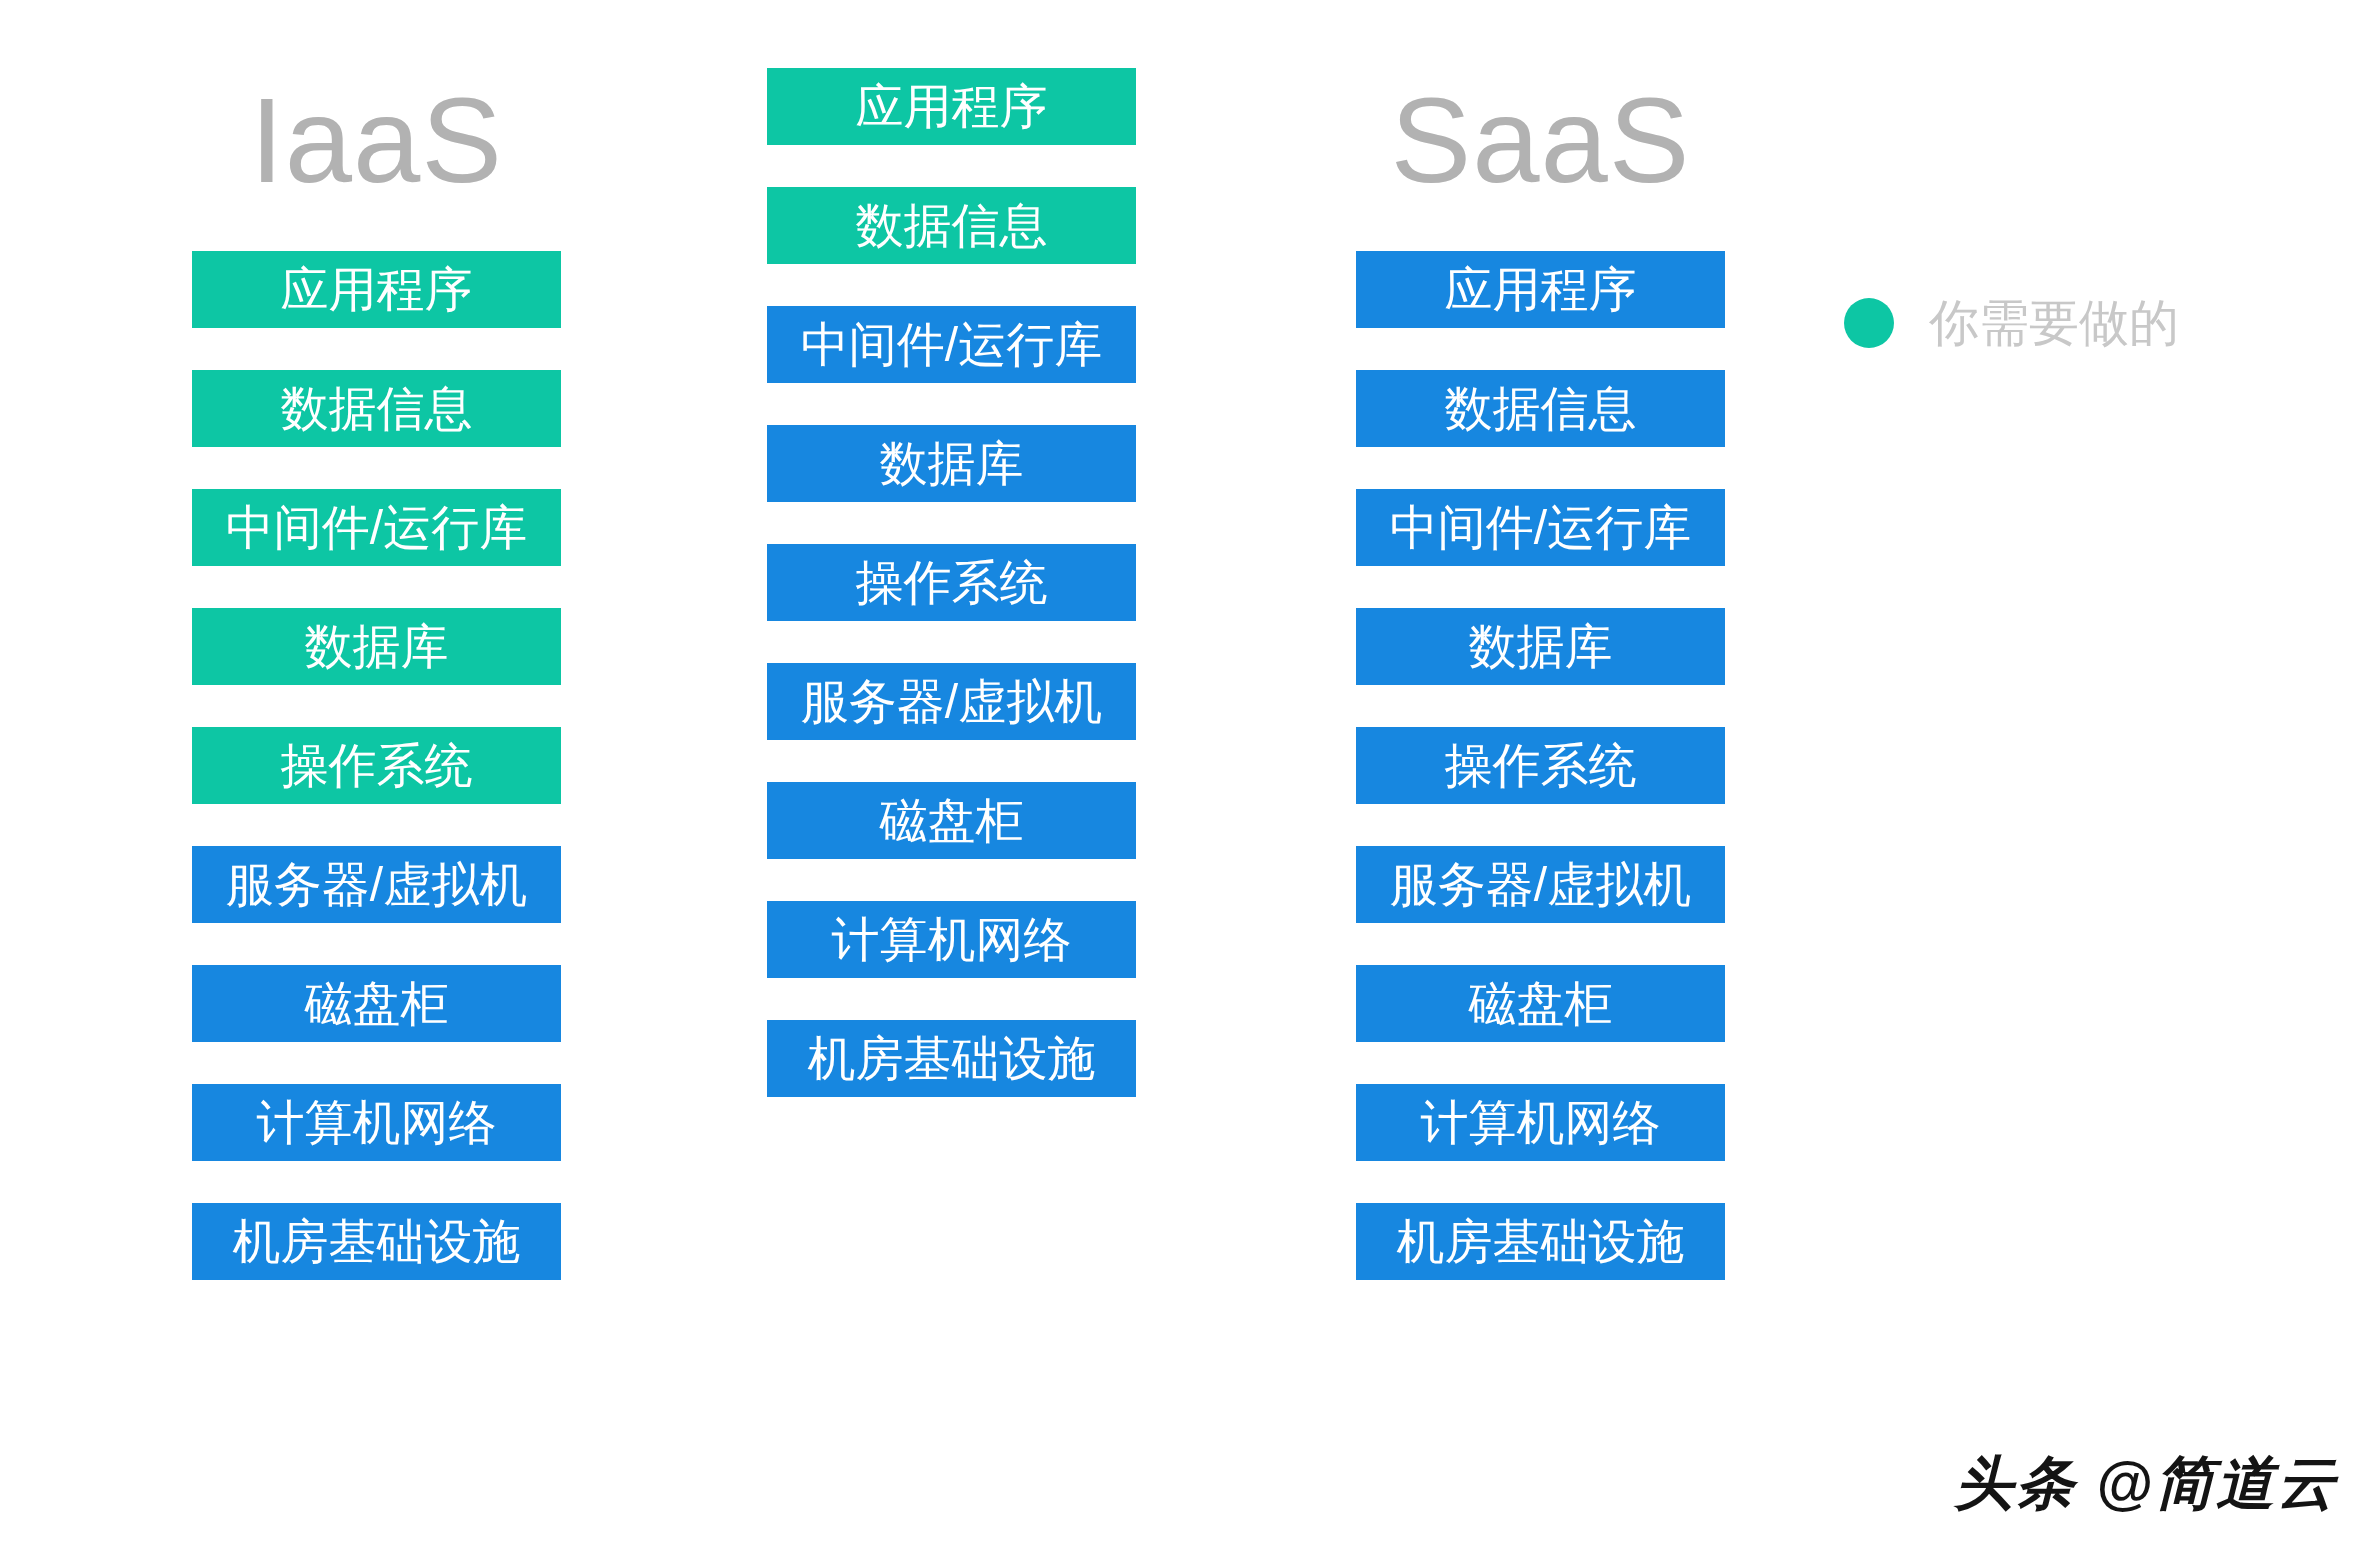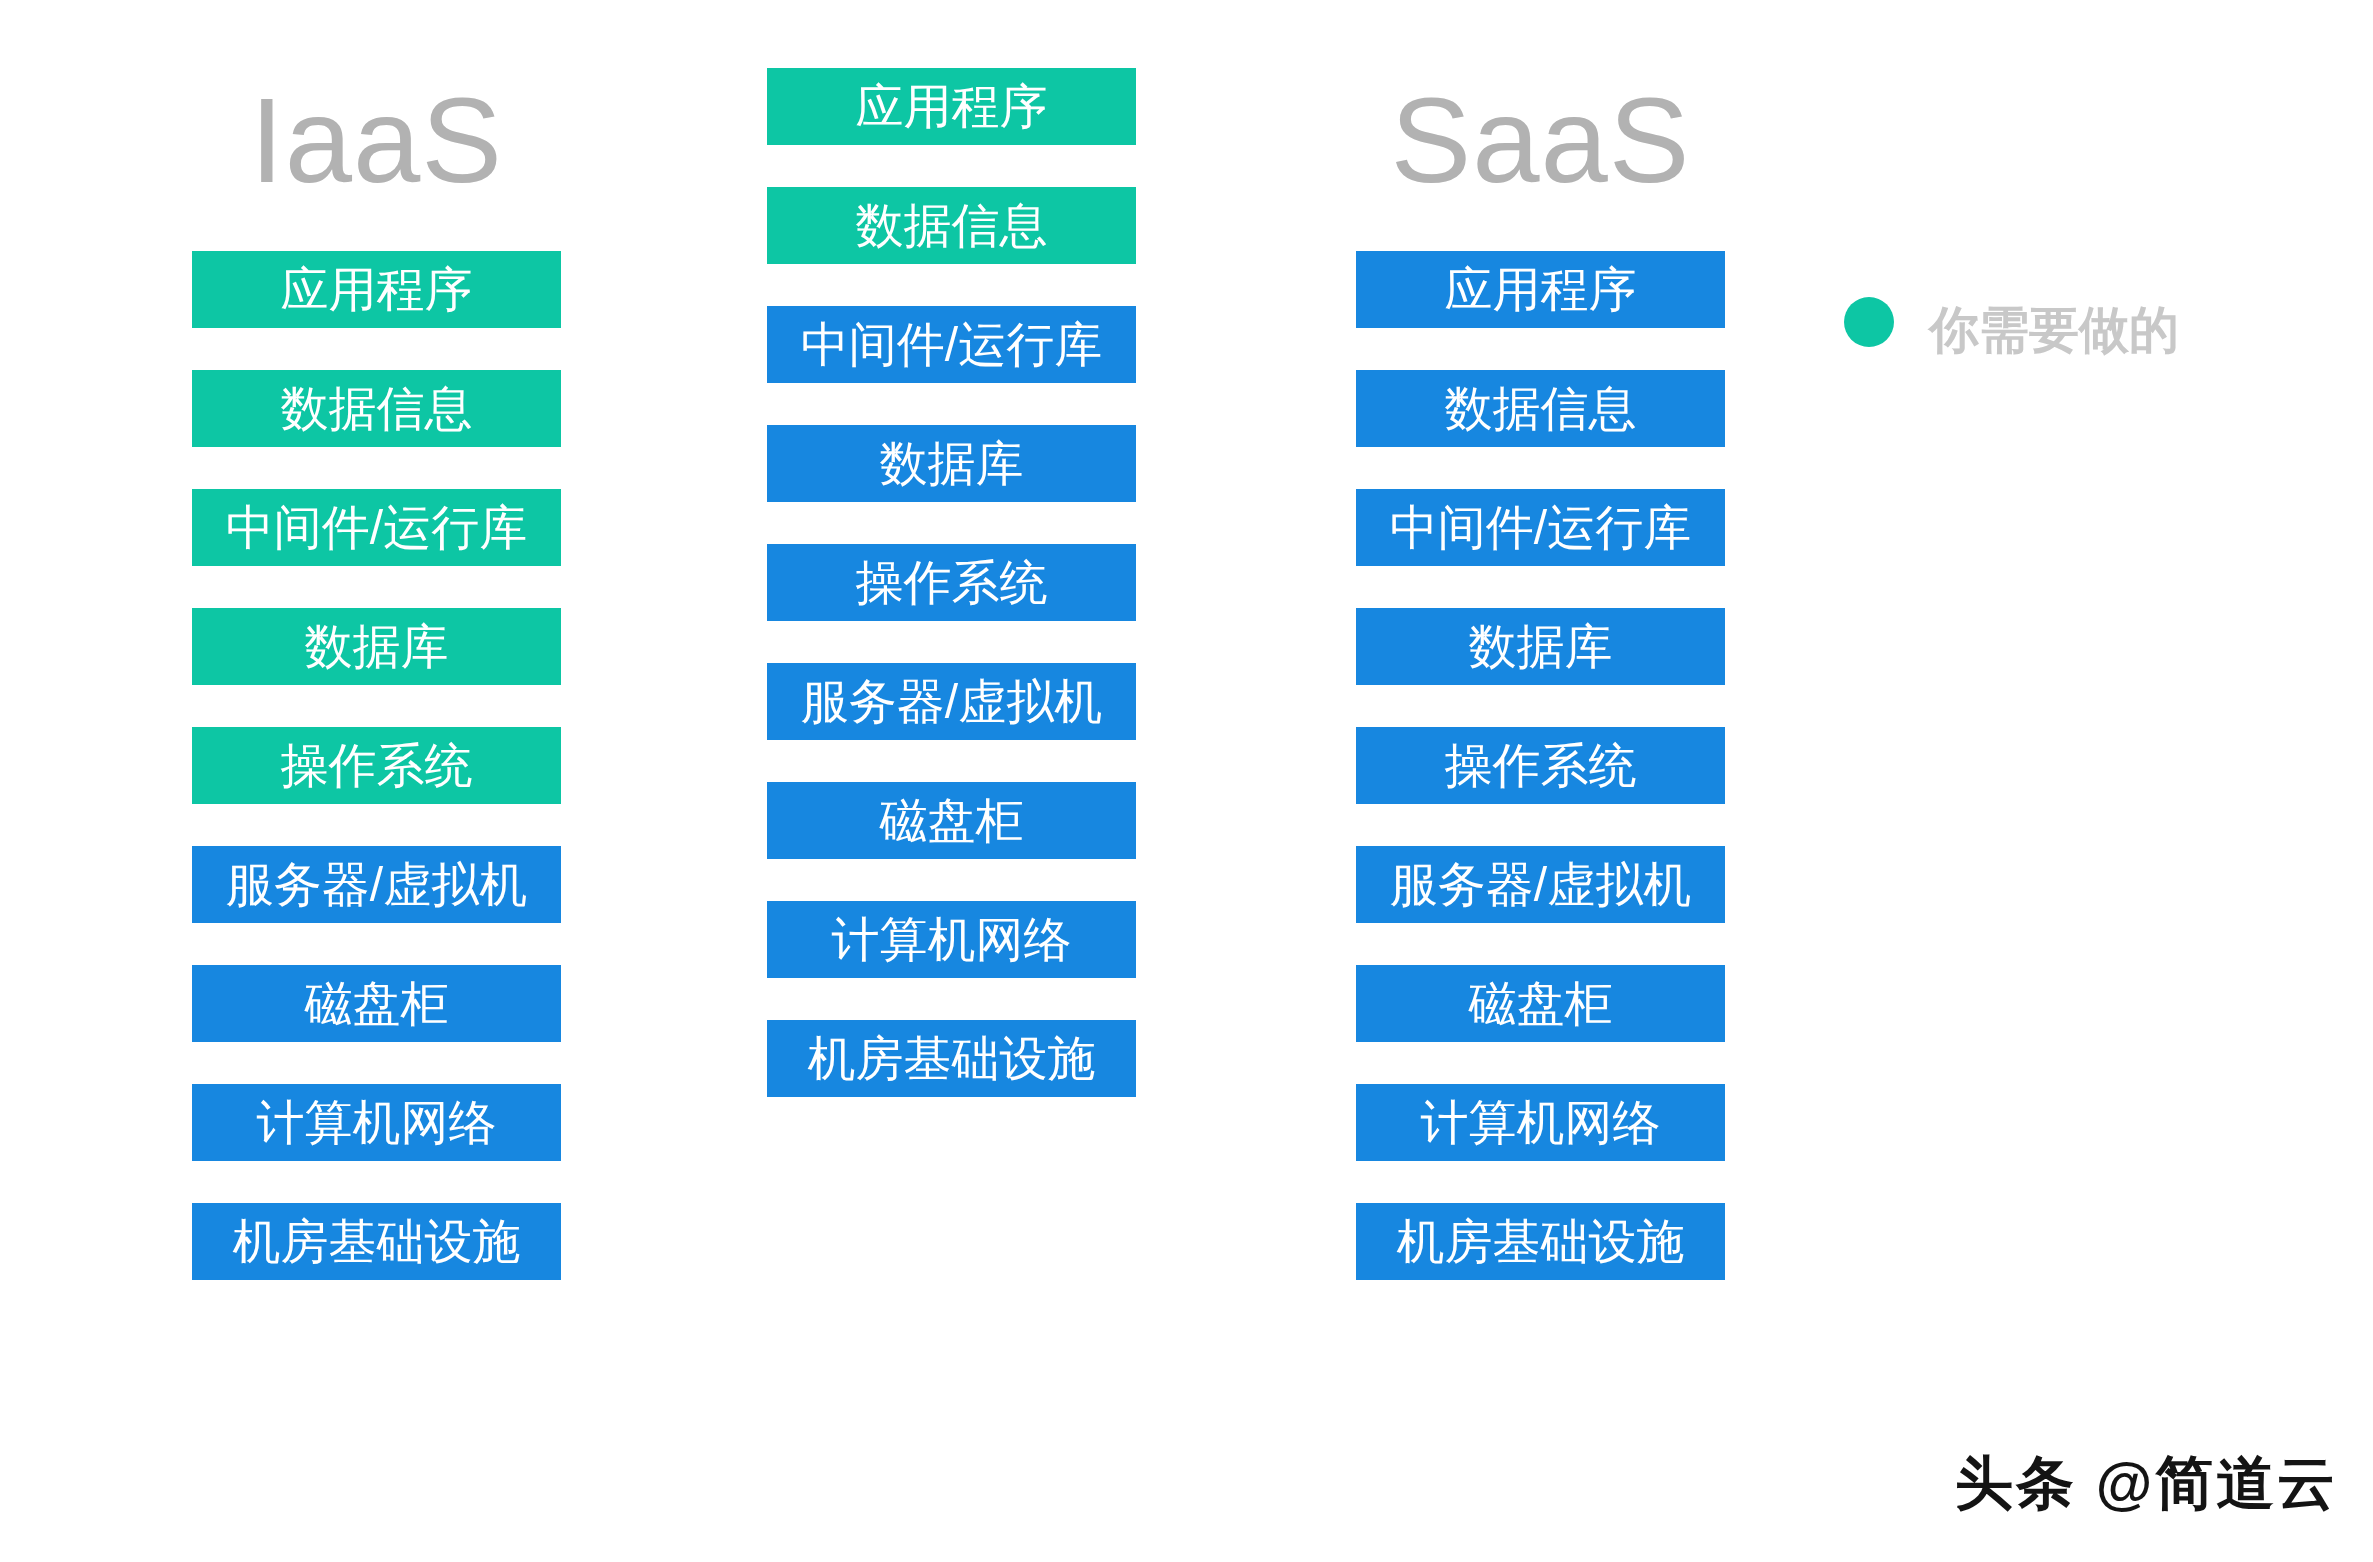--- a/index.html
+++ b/index.html
@@ -33,28 +33,28 @@
     letter-spacing:1px;
   }
   .layer-box{
     height:77px;margin-bottom:42px;
     display:flex;align-items:center;justify-content:center;
     color:var(--c-boxtext);
     font-size:48px;line-height:1;
     white-space:nowrap;
   }
   .legend{position:absolute;left:1844px;top:297px;}
-  .legend-row{display:flex;height:52px;margin-bottom:54px;font-weight:bold;}
+  .legend-row{display:flex;align-items:center;height:52px;margin-bottom:54px;}
   .legend-dot{width:50px;height:50px;border-radius:50%;margin-right:35px;flex:0 0 auto;}
   .legend-label{font-size:50px;color:var(--c-legend);white-space:nowrap;}
   .watermark{
     position:absolute;right:35px;bottom:39px;
     font-size:58px;font-weight:700;
     color:var(--c-watermark);
-    letter-spacing:2.9px;white-space:nowrap;
+    letter-spacing:2.9px;white-space:nowrap;font-style:italic;
   }
 </style>
 </head>
 <body>
 
 <div class="canvas">
 
   <div id="columns">
   <div class="column col-0">
     <div class="col-title">IaaS</div>

